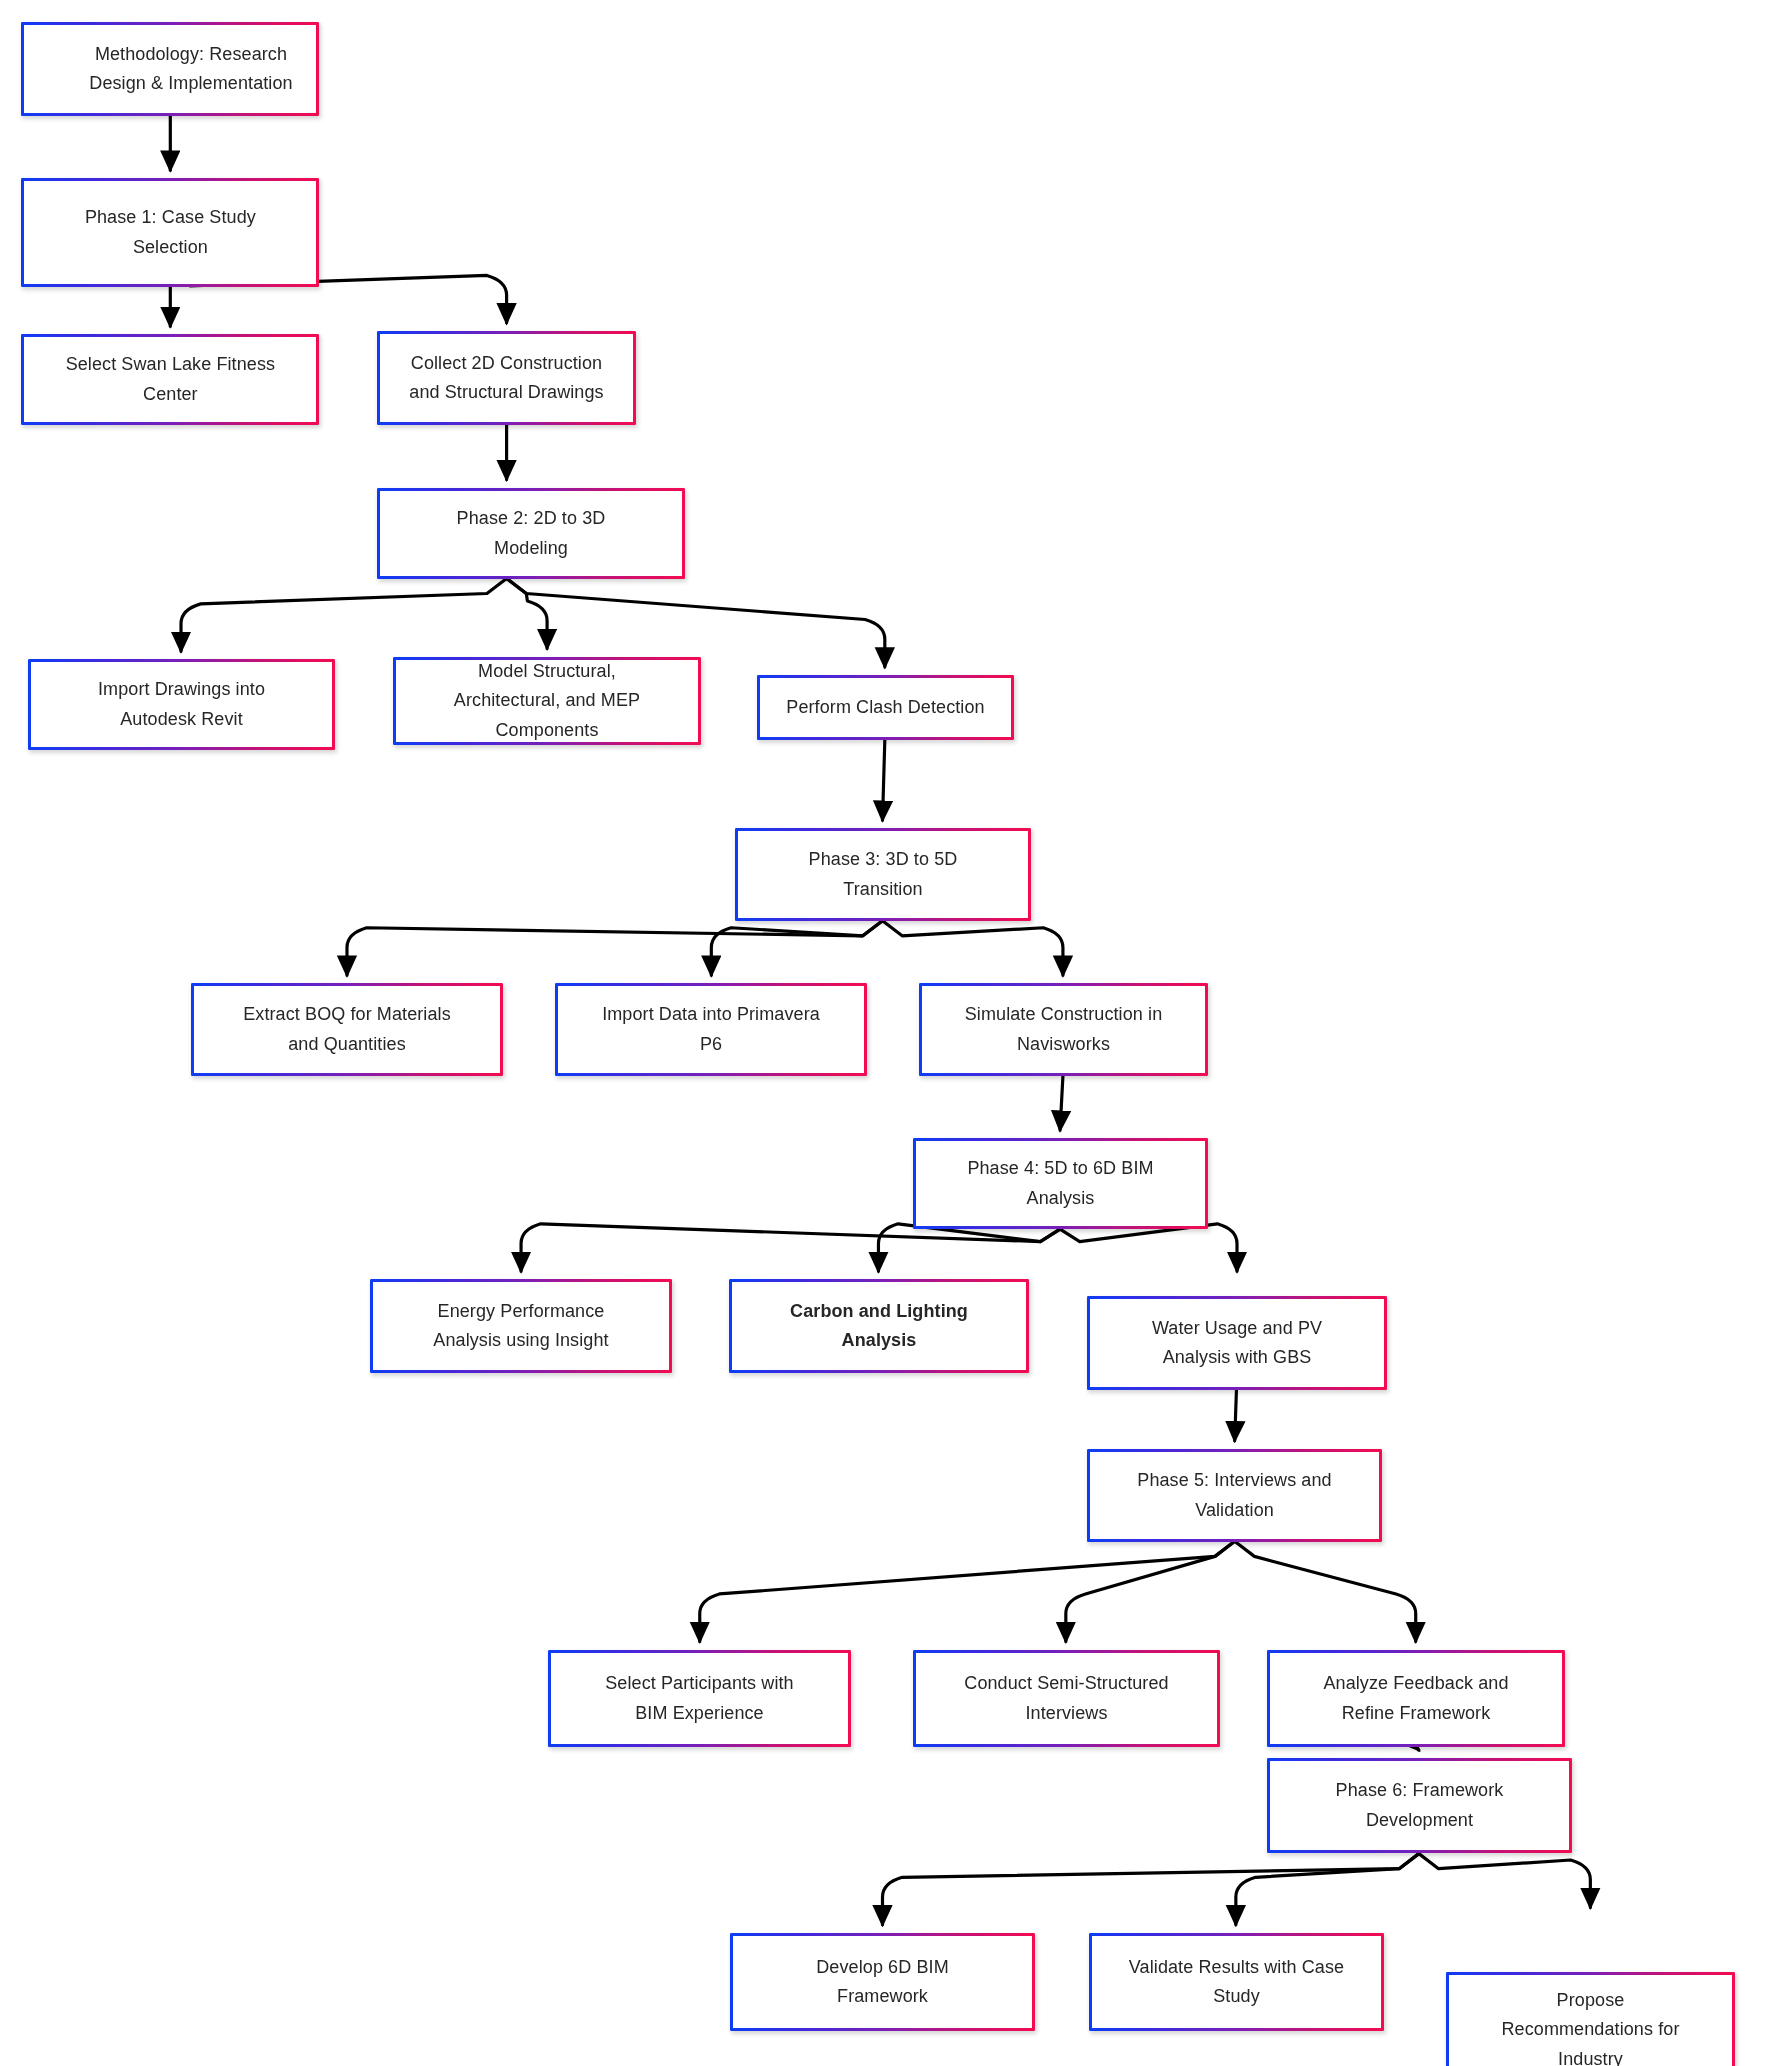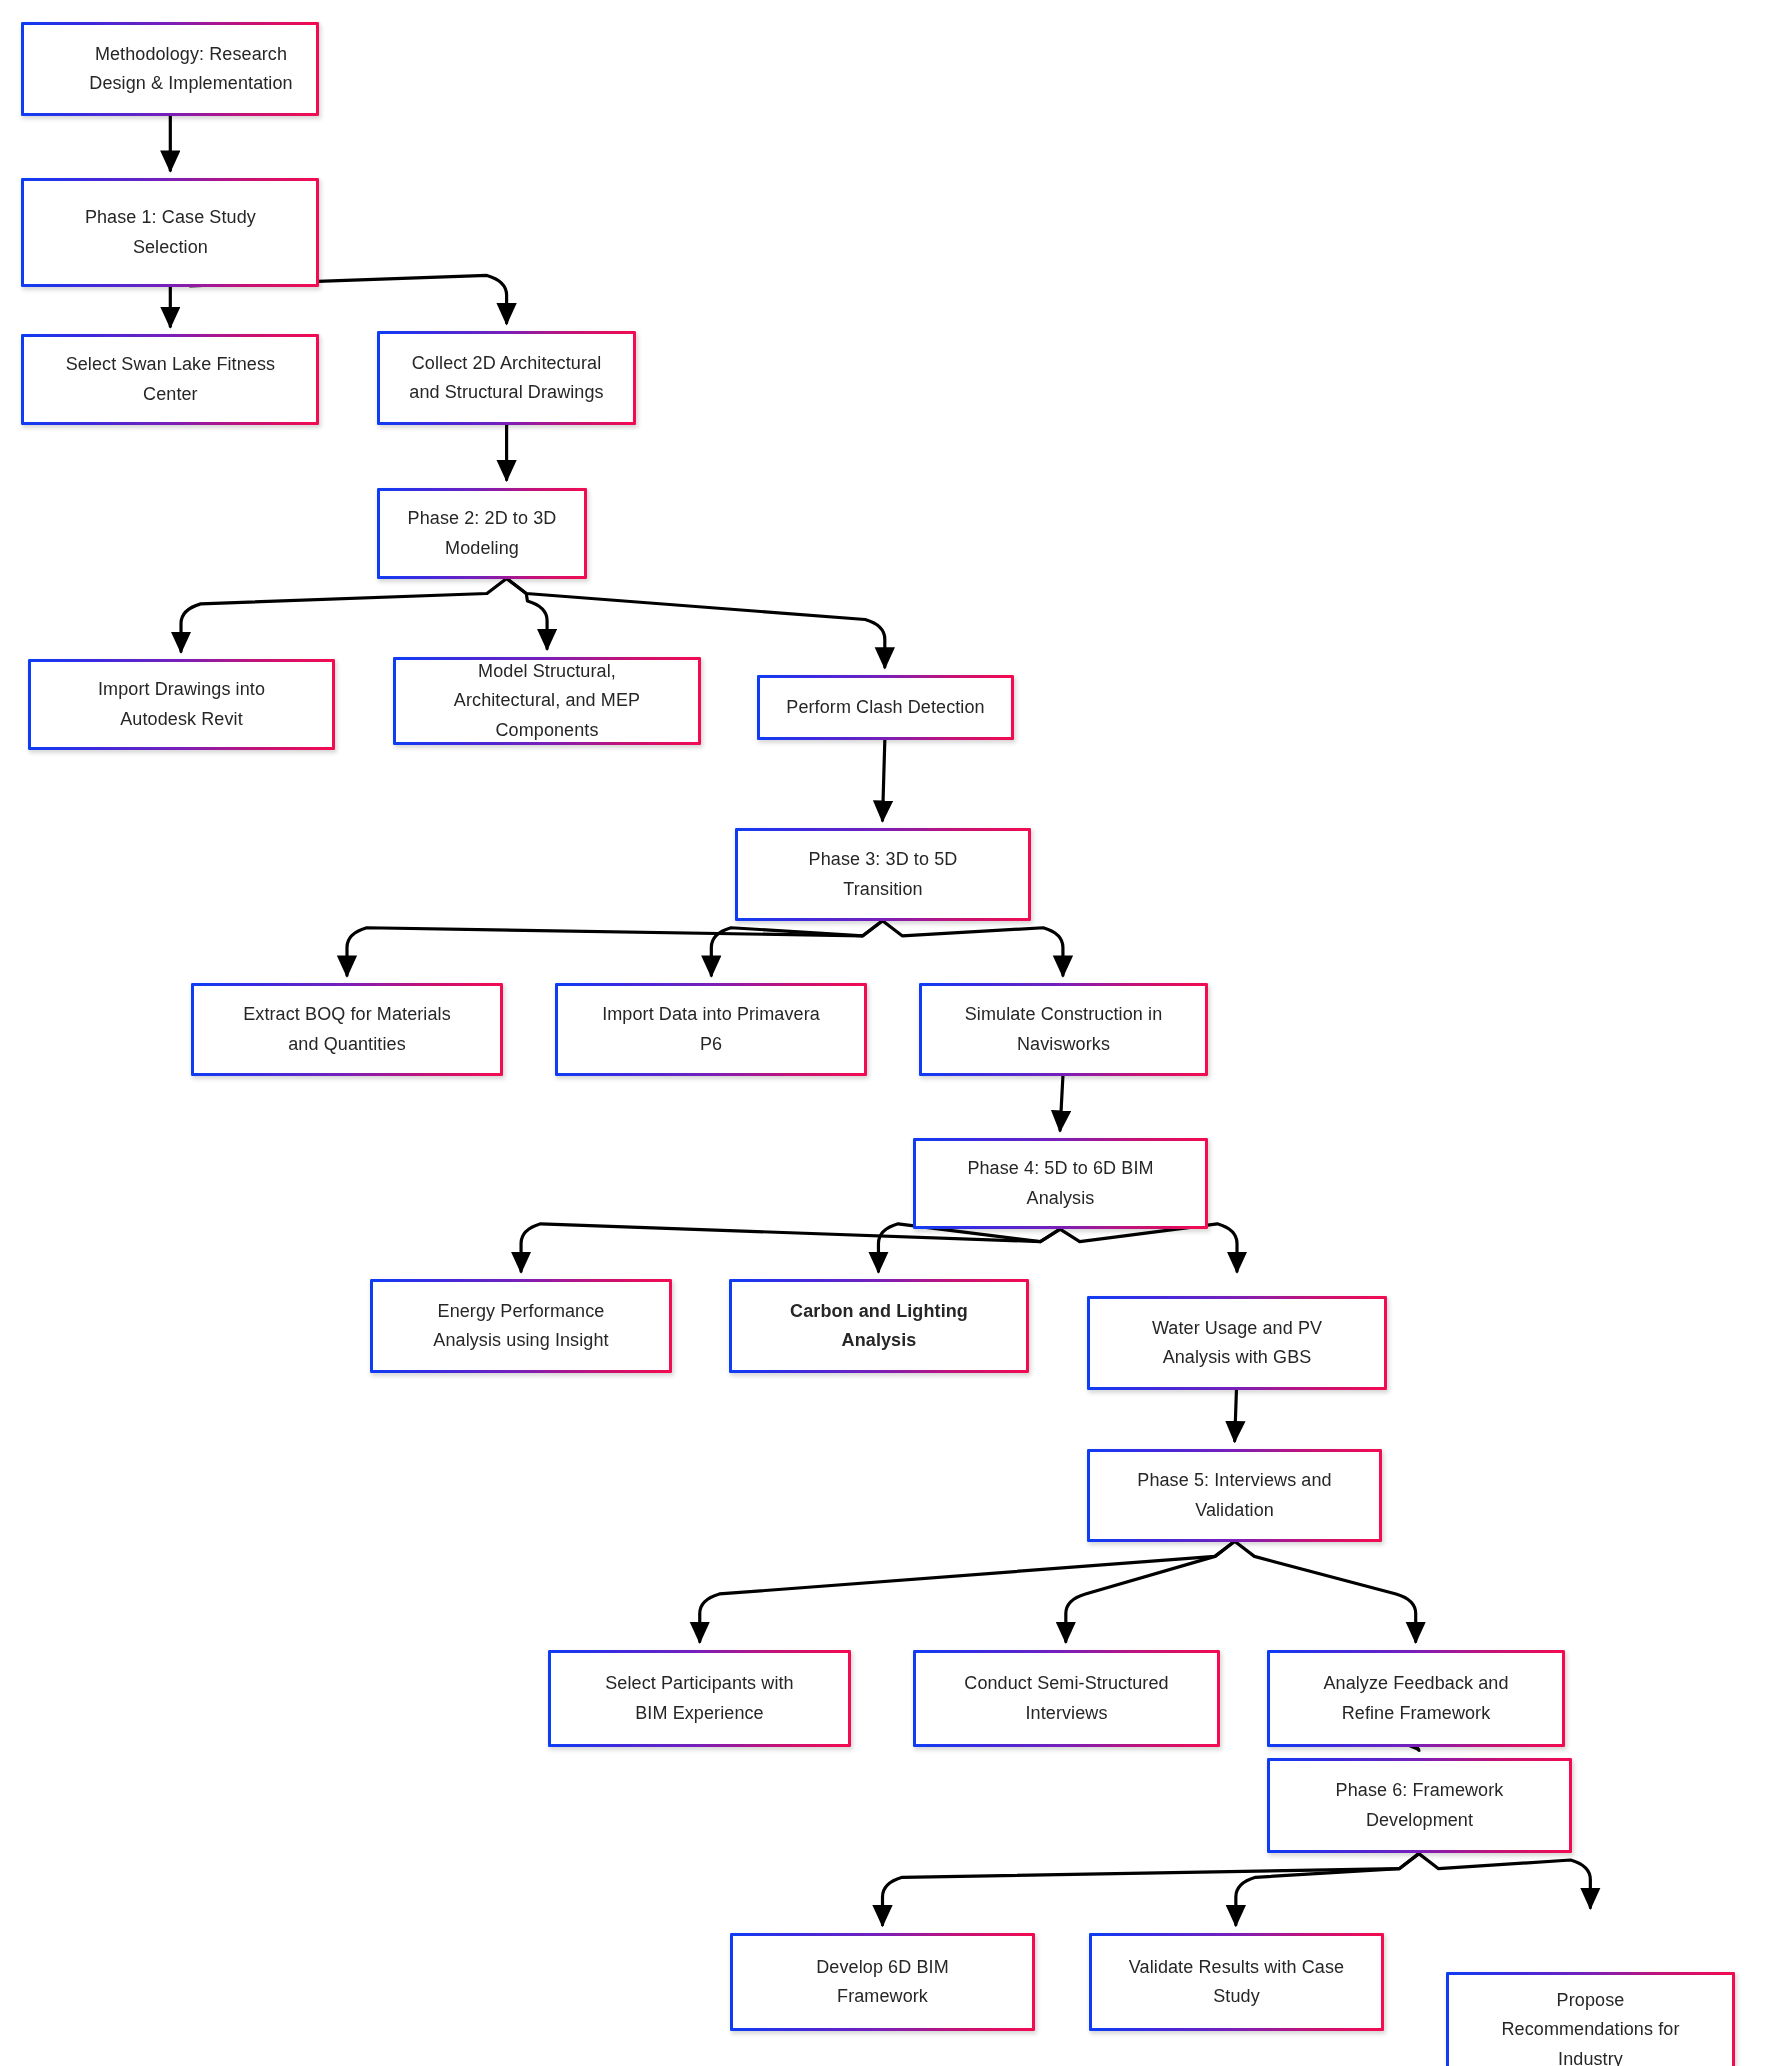--- a/index.html
+++ b/index.html
@@ -89,24 +89,24 @@
       </div>
       <div class="node" style="left: 21.4px; top: 178px; width: 298px; height: 109px;">
         <span class="node-label">Phase 1: Case Study
 Selection</span>
       </div>
       <div class="node" style="left: 21.4px; top: 334px; width: 298px; height: 91px;">
         <span class="node-label">Select Swan Lake Fitness
 Center</span>
       </div>
       <div class="node" style="left: 377px; top: 331px; width: 259px; height: 94px;">
-        <span class="node-label">Collect 2D Architectural
+        <span class="node-label">Collect 2D Construction
 and Structural Drawings</span>
       </div>
-      <div class="node" style="left: 377px; top: 488px; width: 210px; height: 91px;">
+      <div class="node" style="left: 377px; top: 488px; width: 308px; height: 91px;">
         <span class="node-label">Phase 2: 2D to 3D
 Modeling</span>
       </div>
       <div class="node" style="left: 28px; top: 659px; width: 307px; height: 91px;">
         <span class="node-label">Import Drawings into
 Autodesk Revit</span>
       </div>
       <div class="node" style="left: 393px; top: 657px; width: 308px; height: 88px;">
         <span class="node-label">Model Structural,
 Architectural, and MEP

